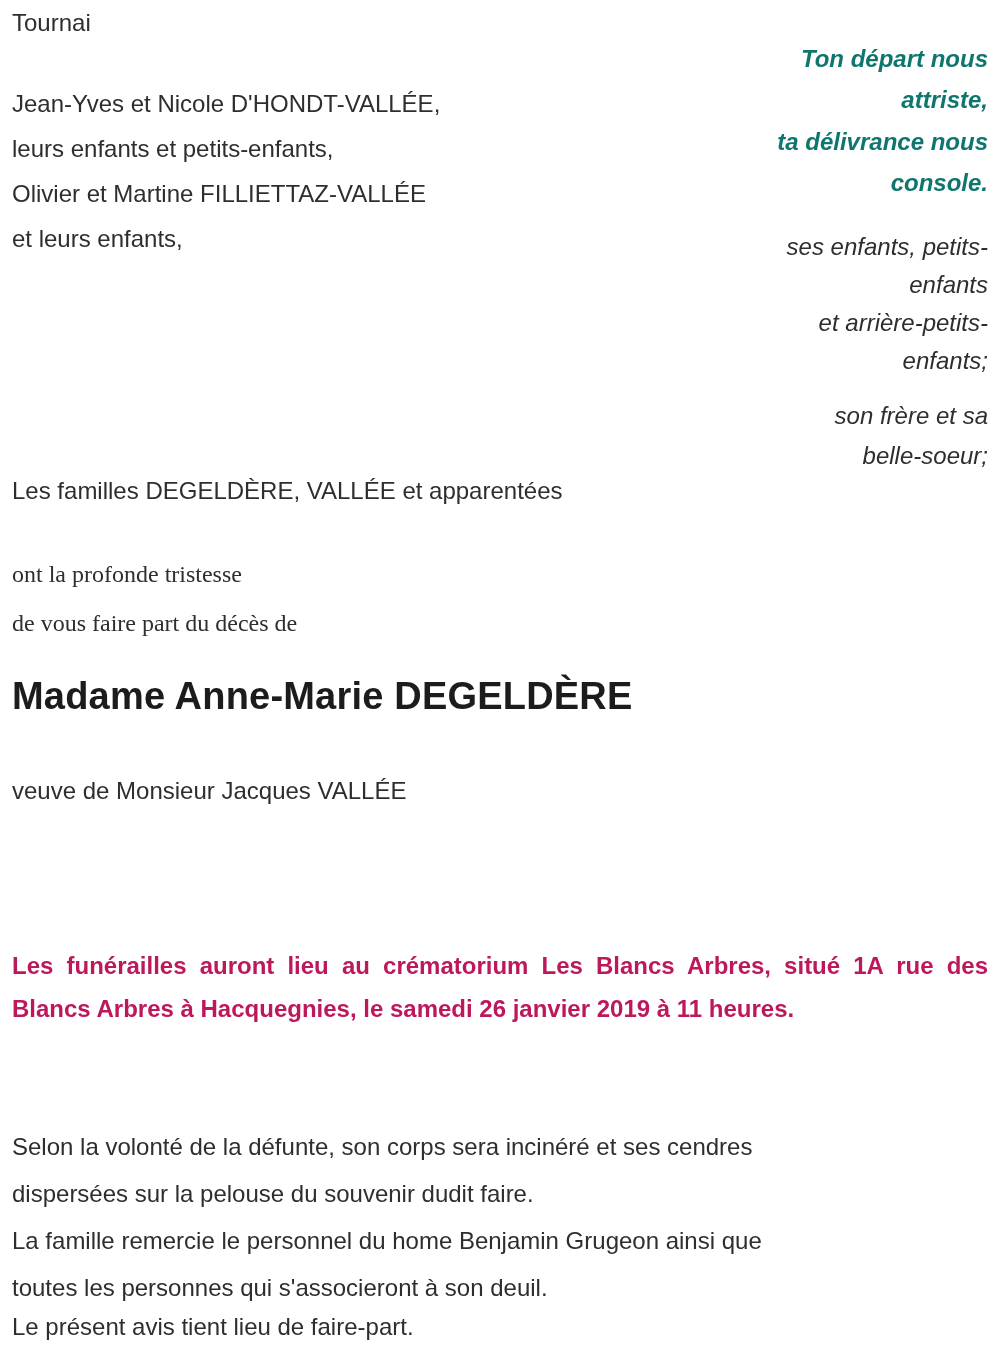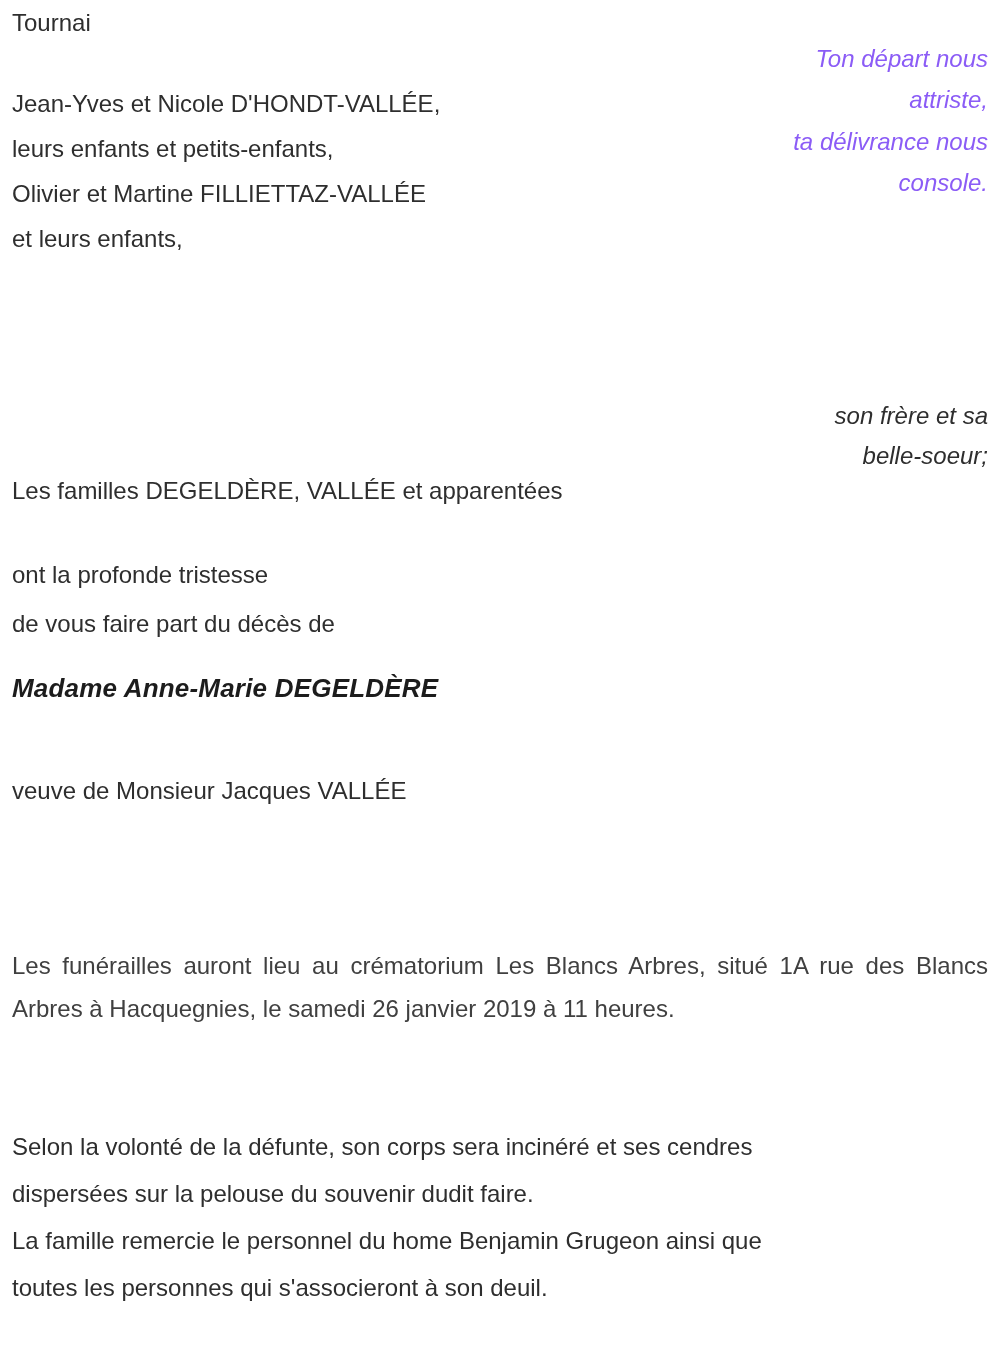--- a/index.html
+++ b/index.html
@@ -28,24 +28,24 @@
     text-align: right;
   }
   .city {
     top: 6px;
     line-height: 1.4;
     text-align: center;
   }
   .epitaph {
     top: 38px;
     width: 330px;
-    font-weight: 400;
+    font-weight: 700;
     font-style: italic;
     line-height: 1.72;
-    color: #8b5cf6;
+    color: #0f766e;
   }
   .relation-children {
     top: 228px;
     width: 330px;
     font-style: italic;
     line-height: 1.58;
   }
   .relation-brother {
     top: 396px;
     width: 330px;
@@ -60,43 +60,43 @@
     top: 372px;
     line-height: 1.6;
   }
   .families-line {
     top: 472px;
     line-height: 1.6;
   }
   .announcement {
     top: 550px;
     line-height: 2.05;
+    font-family: Liberation Serif, serif;
   }
   .deceased-name {
     top: 672px;
-    font-size: 26px;
+    font-size: 38px;
     font-weight: 700;
     color: #1c1c1c;
     line-height: 1.3;
     letter-spacing: 0.2px;
-    font-style: italic;
   }
   .widow-line {
     top: 772px;
     line-height: 1.6;
   }
   .life-dates {
     top: 843px;
     line-height: 2.05;
   }
   .funeral-info {
     top: 945px;
     width: 976px;
-    font-weight: 400;
-    color: #404040;
+    font-weight: 700;
+    color: #be185d;
     white-space: normal;
     text-align: justify;
     line-height: 1.79;
   }
   .meeting-info {
     top: 1075px;
     line-height: 1.6;
   }
   .cremation-info {
     top: 1124px;
@@ -123,20 +123,24 @@
   <div class="blk right-col epitaph">Ton départ nous
 attriste,
 ta délivrance nous
 console.</div>
 
   <div class="blk left-col family-block">Jean-Yves et Nicole D'HONDT-VALLÉE,
 leurs enfants et petits-enfants,
 Olivier et Martine FILLIETTAZ-VALLÉE
 et leurs enfants,</div>
 
+  <div class="blk right-col relation-children">ses enfants, petits-
+enfants
+et arrière-petits-
+enfants;</div>
 
 
   <div class="blk right-col relation-brother">son frère et sa
 belle-soeur;</div>
 
   <div class="blk left-col families-line">Les familles DEGELDÈRE, VALLÉE et apparentées</div>
 
   <div class="blk left-col announcement">ont la profonde tristesse
 de vous faire part du décès de</div>
 
@@ -147,14 +151,15 @@
 
   <div class="blk left-col funeral-info">Les funérailles auront lieu au crématorium Les Blancs Arbres, situé 1A rue des Blancs Arbres à Hacquegnies, le samedi 26 janvier 2019 à 11 heures.</div>
 
 
   <div class="blk left-col cremation-info">Selon la volonté de la défunte, son corps sera incinéré et ses cendres
 dispersées sur la pelouse du souvenir dudit faire.</div>
 
   <div class="blk left-col thanks">La famille remercie le personnel du home Benjamin Grugeon ainsi que
 toutes les personnes qui s'associeront à son deuil.</div>
 
+  <div class="blk left-col closing">Le présent avis tient lieu de faire-part.</div>
 
 </div>
 
 </body></html>

